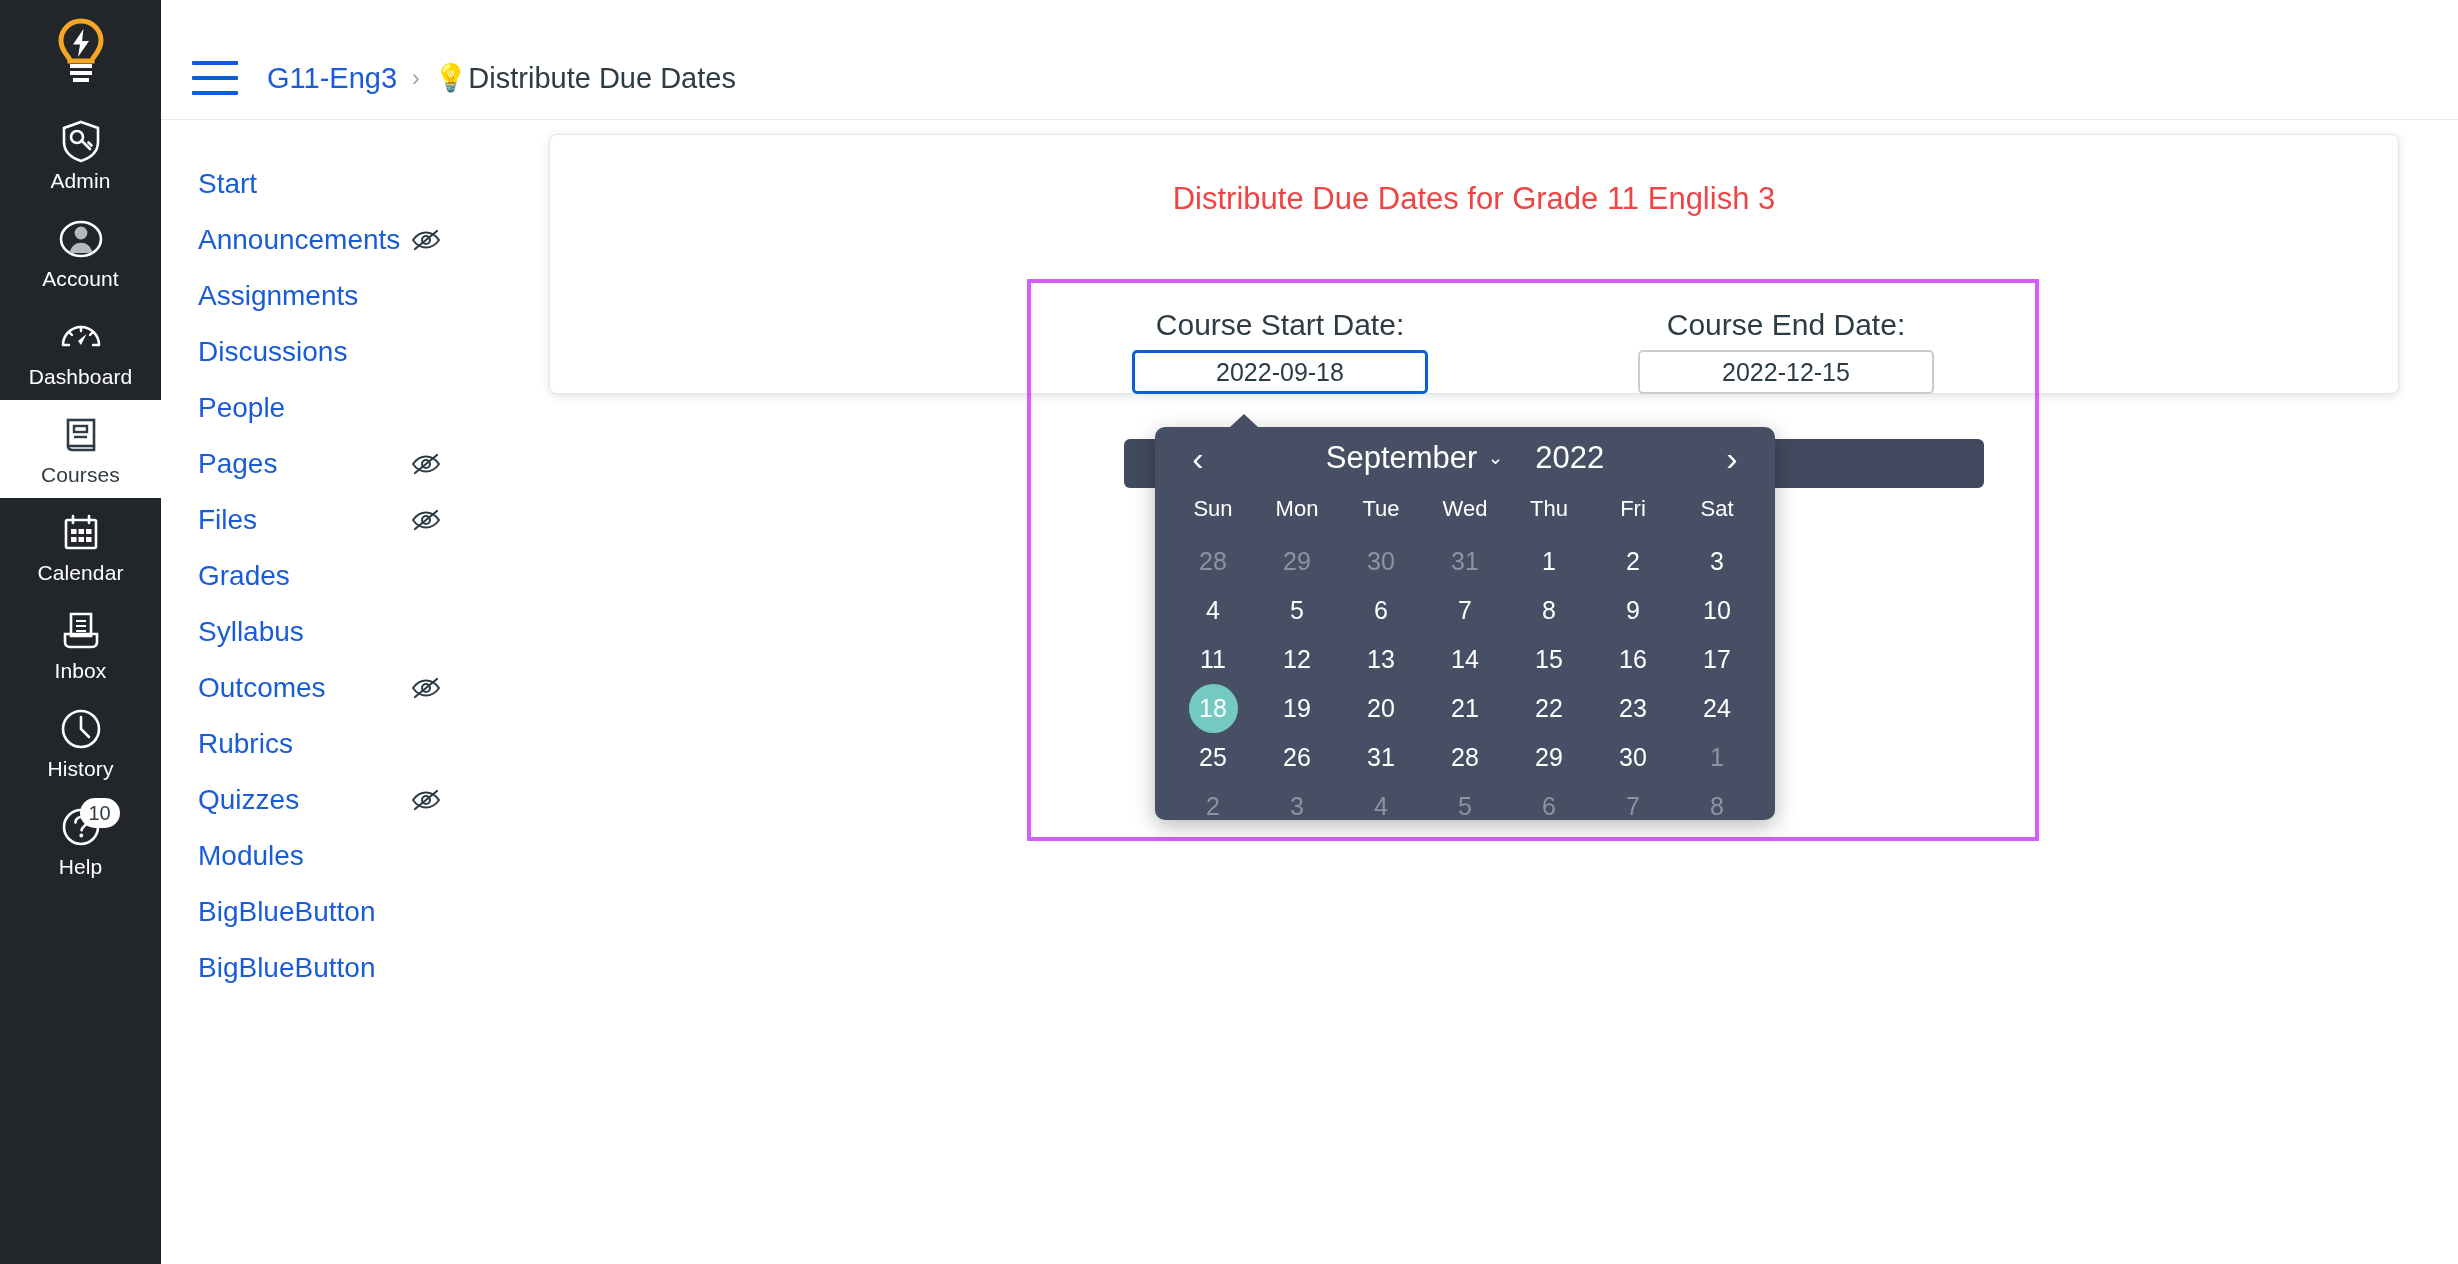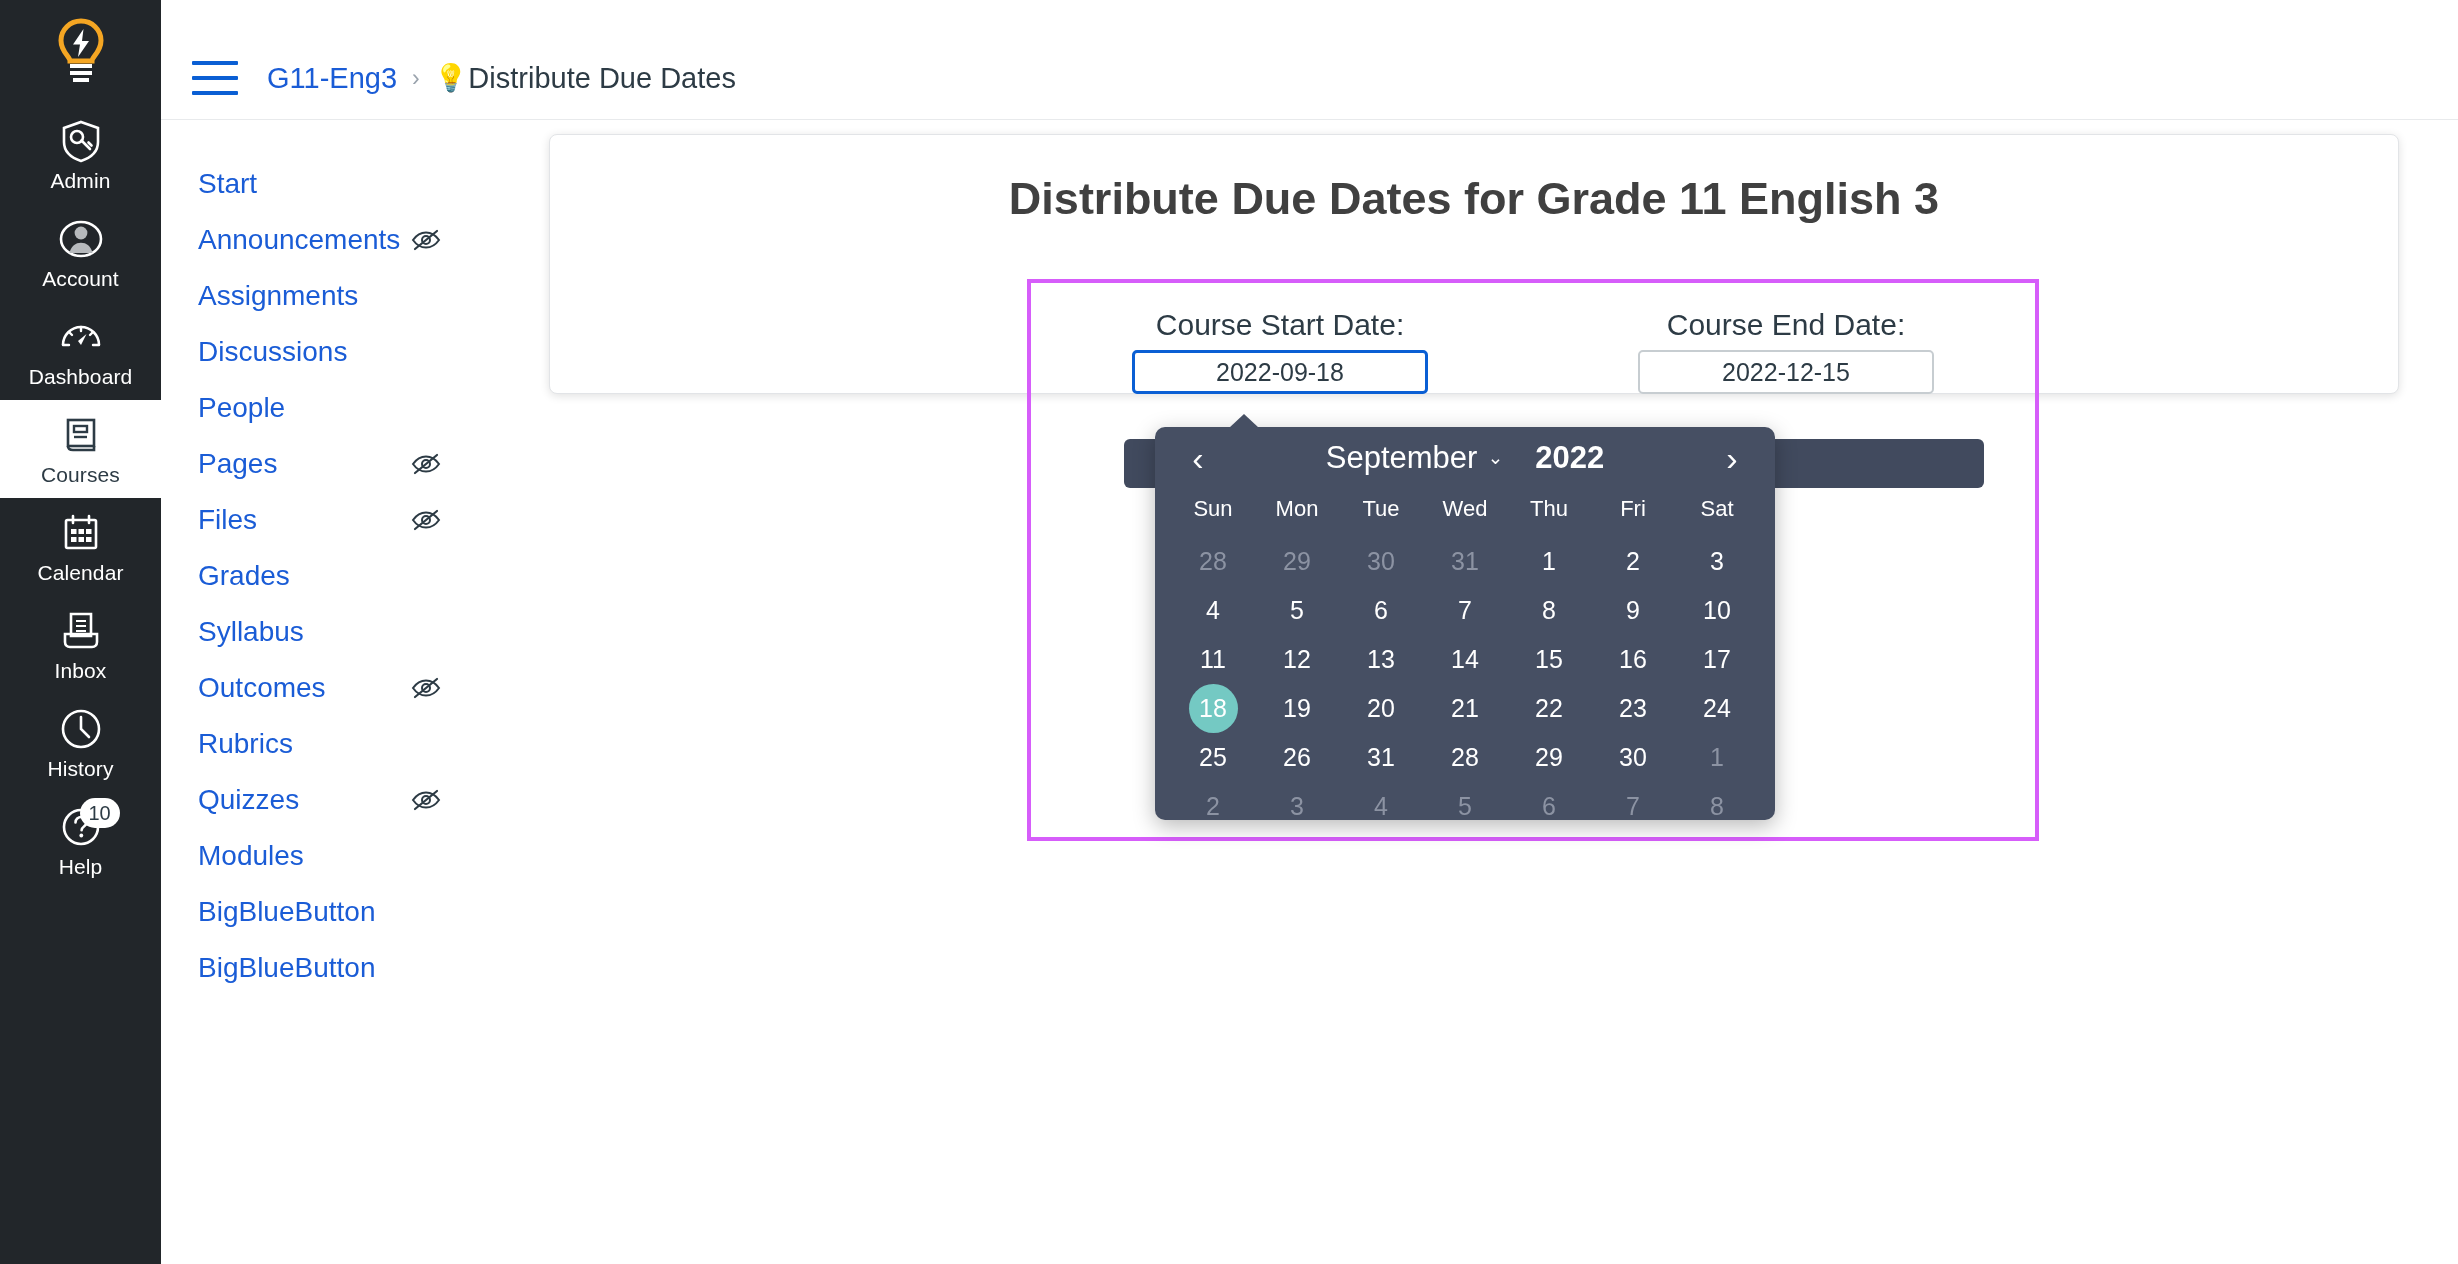--- a/index.html
+++ b/index.html
@@ -82,22 +82,22 @@
 
   
   .content-wrap { flex: 1 1 auto; position: relative; padding: 14px 0 0 58px; }
   .card {
     width: 1850px; height: 260px; background: #ffffff;
     border: 1px solid #e2e4e7; border-radius: 8px;
     box-shadow: 0 2px 10px rgba(0,0,0,.12);
     position: relative;
   }
   .card-title {
-    text-align: center; font-size: 45px; color: #404040;
-    line-height: 40px; padding-top: 44px; font-weight: 700;
+    text-align: center; font-size: 31px; color: #ef4444;
+    line-height: 40px; padding-top: 44px; font-weight: 400;
   }
 
   
   .magenta-box {
     position: absolute;
     left: 1027px; top: 279px; width: 1012px; height: 562px;
     border: 4px solid #d65dfa; background: transparent;
     z-index: 3; pointer-events: none;
   }
 
@@ -146,21 +146,21 @@
     padding: 0 10px;
   }
   .cal-nav {
     width: 34px; height: 40px; color: #ffffff; font-size: 34px; line-height: 38px;
     background: none; border: none; cursor: pointer;
     font-family: "Liberation Sans", sans-serif; font-weight: 300;
   }
   .cal-title { display: flex; align-items: center; gap: 10px; color: #fff; }
   .cal-month { font-size: 31px; line-height: 38px; cursor: pointer; }
   .cal-caret { font-size: 19px; line-height: 38px; cursor: pointer; }
-  .cal-year { font-size: 31px; line-height: 38px; margin-left: 22px; font-weight: bold; }
+  .cal-year { font-size: 31px; line-height: 38px; margin-left: 22px; }
   .cal-grid { display: grid; grid-template-columns: repeat(7, 1fr); }
   .cal-dow {
     color: #ffffff; font-size: 22px; text-align: center;
     padding: 6px 0 14px; line-height: 28px;
   }
   .cal-day {
     height: 49px; display: flex; align-items: center; justify-content: center;
     color: #ffffff; font-size: 25px; cursor: pointer; position: relative;
   }
   .cal-day.muted { color: #8c93a3; }

